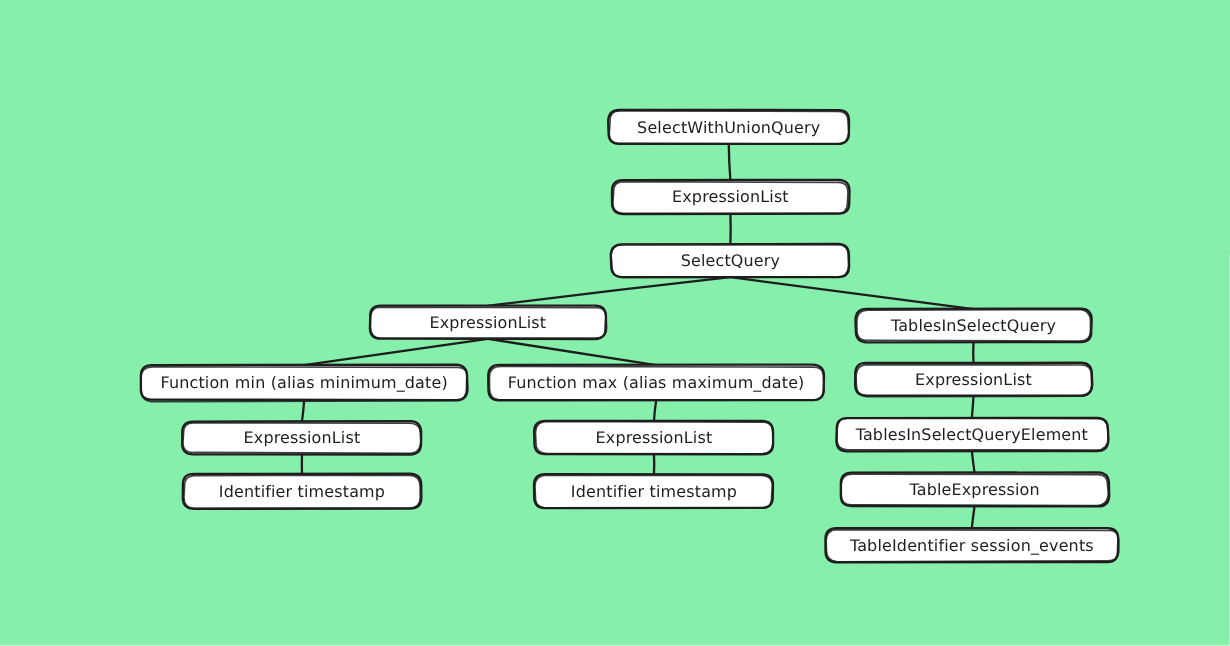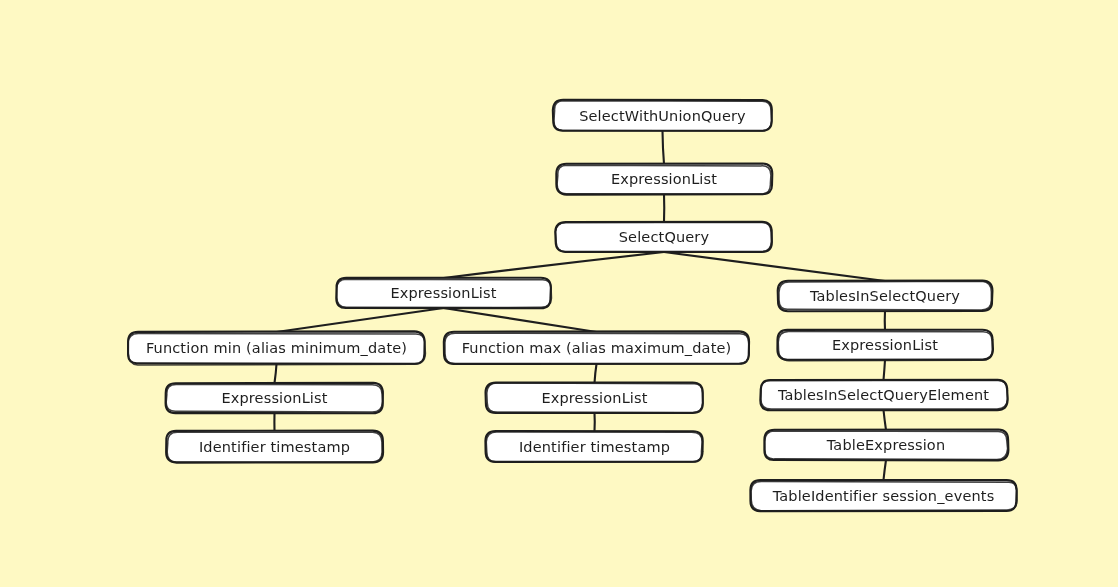--- a/index.html
+++ b/index.html
@@ -11,21 +11,21 @@
   body {
     width: 1118px;
     height: 587px;
     overflow: hidden;
     font-family: "DejaVu Sans", sans-serif;
   }
   #diagram-root {
     position: relative;
     width: 1118px;
     height: 587px;
-    background: #fef9c3;
+    background: #86efac;
   }
   svg#tree-svg {
     position: absolute;
     top: 0;
     left: 0;
     width: 1118px;
     height: 587px;
     display: block;
   }
   .node-box {

